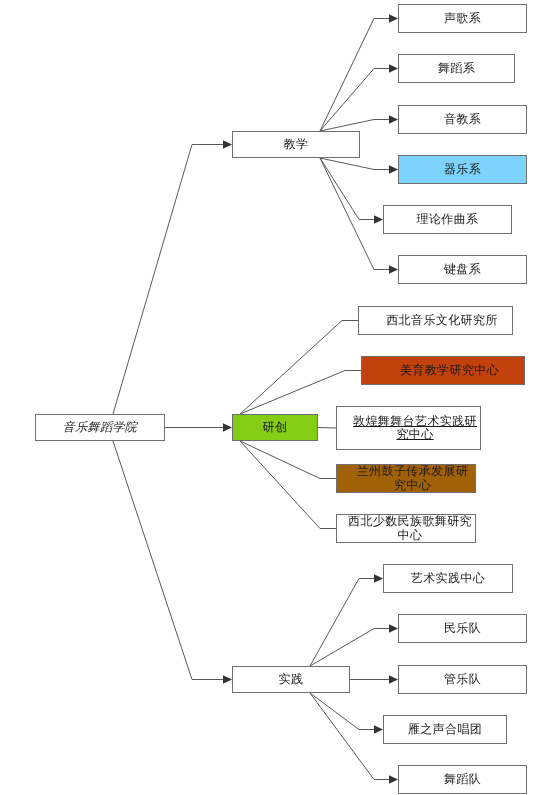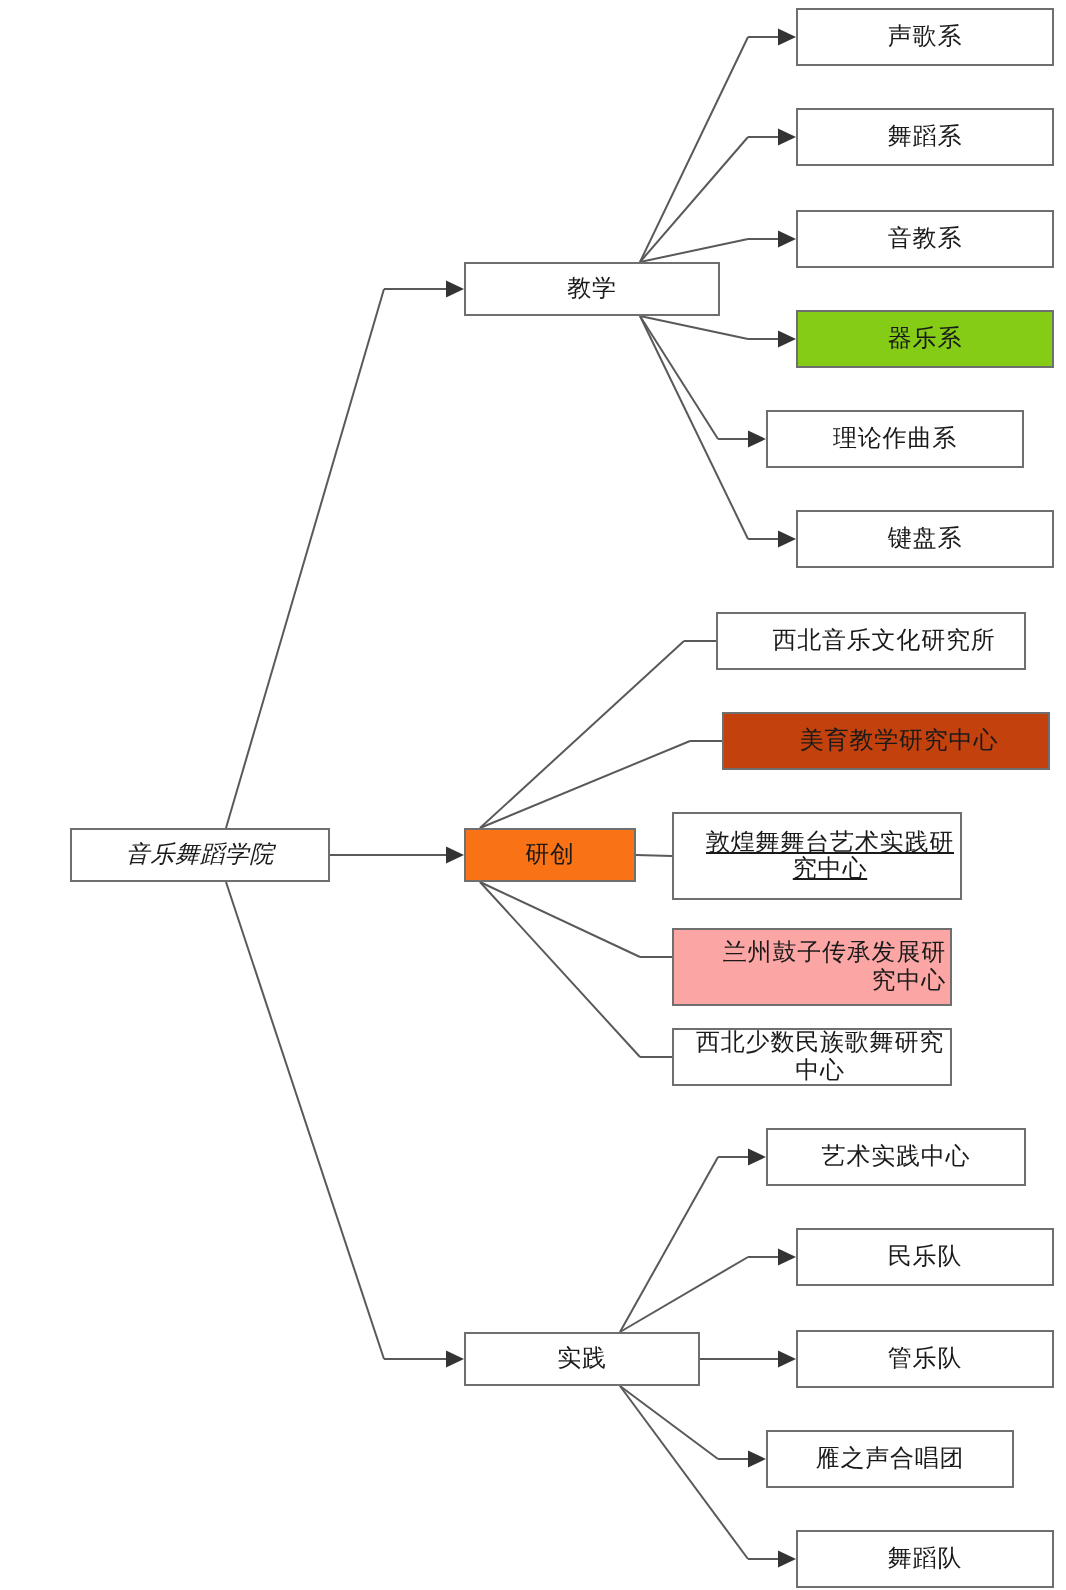--- a/index.html
+++ b/index.html
@@ -109,48 +109,48 @@
   <div id="node-layer">
       <div class="node" style="left: 35px; top: 414px; width: 130px; height: 27px; border-color: rgb(111, 111, 111); background: rgb(255, 255, 255);">
         <span class="node-label" style="font-size: 12px; color: rgb(26, 26, 26); font-style: italic;">音乐舞蹈学院</span>
       </div>
       <div class="node" style="left: 232px; top: 131px; width: 128px; height: 27px; border-color: rgb(111, 111, 111); background: rgb(255, 255, 255); align-items: center;">
         <span class="node-label" style="font-size: 12px; color: rgb(26, 26, 26);">教学</span>
       </div>
       <div class="node" style="left: 398px; top: 4px; width: 129px; height: 29px; border-color: rgb(111, 111, 111); background: rgb(255, 255, 255);">
         <span class="node-label" style="font-size: 12px; color: rgb(26, 26, 26);">声歌系</span>
       </div>
-      <div class="node" style="left: 398px; top: 54px; width: 129px; height: 29px; border-color: rgb(111, 111, 111); background: rgb(255, 255, 255);">
+      <div class="node" style="left: 398px; top: 54px; width: 117px; height: 29px; border-color: rgb(111, 111, 111); background: rgb(255, 255, 255);">
         <span class="node-label" style="font-size: 12px; color: rgb(26, 26, 26);">舞蹈系</span>
       </div>
       <div class="node" style="left: 398px; top: 105px; width: 129px; height: 29px; border-color: rgb(111, 111, 111); background: rgb(255, 255, 255);">
         <span class="node-label" style="font-size: 12px; color: rgb(26, 26, 26);">音教系</span>
       </div>
-      <div class="node" style="left: 398px; top: 155px; width: 129px; height: 29px; border-color: rgb(111, 111, 111); background: #84cc16;">
+      <div class="node" style="left: 398px; top: 155px; width: 129px; height: 29px; border-color: rgb(111, 111, 111); background: #7dd3fc;">
         <span class="node-label" style="font-size: 12px; color: rgb(26, 26, 26);">器乐系</span>
       </div>
       <div class="node" style="left: 383px; top: 205px; width: 129px; height: 29px; border-color: rgb(111, 111, 111); background: rgb(255, 255, 255);">
         <span class="node-label" style="font-size: 12px; color: rgb(26, 26, 26);">理论作曲系</span>
       </div>
       <div class="node" style="left: 398px; top: 255px; width: 129px; height: 29px; border-color: rgb(111, 111, 111); background: rgb(255, 255, 255);">
         <span class="node-label" style="font-size: 12px; color: rgb(26, 26, 26);">键盘系</span>
       </div>
-      <div class="node" style="left: 232px; top: 414px; width: 86px; height: 27px; border-color: rgb(111, 111, 111); background: #f97316;">
+      <div class="node" style="left: 232px; top: 414px; width: 86px; height: 27px; border-color: rgb(111, 111, 111); background: #84cc16;">
         <span class="node-label" style="font-size: 12px; color: rgb(26, 26, 26);">研创</span>
       </div>
       <div class="node" style="left: 358px; top: 306px; width: 155px; height: 29px; border-color: rgb(111, 111, 111); background: rgb(255, 255, 255);">
         <span class="node-label" style="font-size: 12px; color: rgb(26, 26, 26); white-space: normal; width: 181px; margin-left: 13px;">西北音乐文化研究所</span>
       </div>
       <div class="node" style="left: 361px; top: 356px; width: 164px; height: 29px; border-color: rgb(111, 111, 111); background: #c2410c;">
         <span class="node-label" style="font-size: 12px; color: rgb(26, 26, 26); white-space: normal; width: 162px; margin-left: 13px;">美育教学研究中心</span>
       </div>
       <div class="node" style="left: 336px; top: 406px; width: 145px; height: 44px; border-color: rgb(111, 111, 111); background: rgb(255, 255, 255);">
         <span class="node-label" style="font-size: 12px; color: rgb(26, 26, 26); white-space: normal; width: 171px; margin-left: 13px; text-decoration: underline;">敦煌舞舞台艺术实践研究中心</span>
       </div>
-      <div class="node" style="left: 336px; top: 464px; width: 140px; height: 39px; border-color: rgb(111, 111, 111); background: #fca5a5; text-align: right;">
+      <div class="node" style="left: 336px; top: 464px; width: 140px; height: 29px; border-color: rgb(111, 111, 111); background: #a16207;">
         <span class="node-label" style="font-size: 12px; color: rgb(26, 26, 26); white-space: normal; width: 166px; margin-left: 13px;">兰州鼓子传承发展研究中心</span>
       </div>
       <div class="node" style="left: 336px; top: 514px; width: 140px; height: 29px; border-color: rgb(111, 111, 111); background: rgb(255, 255, 255);">
         <span class="node-label" style="font-size: 12px; color: rgb(26, 26, 26); white-space: normal; width: 166px; margin-left: 8px;">西北少数民族歌舞研究中心</span>
       </div>
       <div class="node" style="left: 232px; top: 666px; width: 118px; height: 27px; border-color: rgb(111, 111, 111); background: rgb(255, 255, 255);">
         <span class="node-label" style="font-size: 12px; color: rgb(26, 26, 26);">实践</span>
       </div>
       <div class="node" style="left: 383px; top: 564px; width: 130px; height: 29px; border-color: rgb(111, 111, 111); background: rgb(255, 255, 255);">
         <span class="node-label" style="font-size: 12px; color: rgb(26, 26, 26);">艺术实践中心</span>

